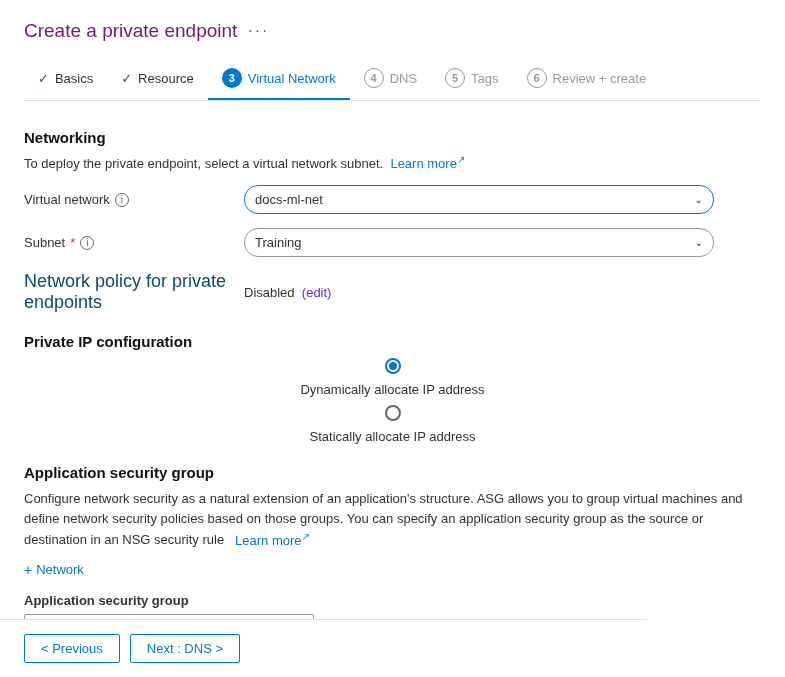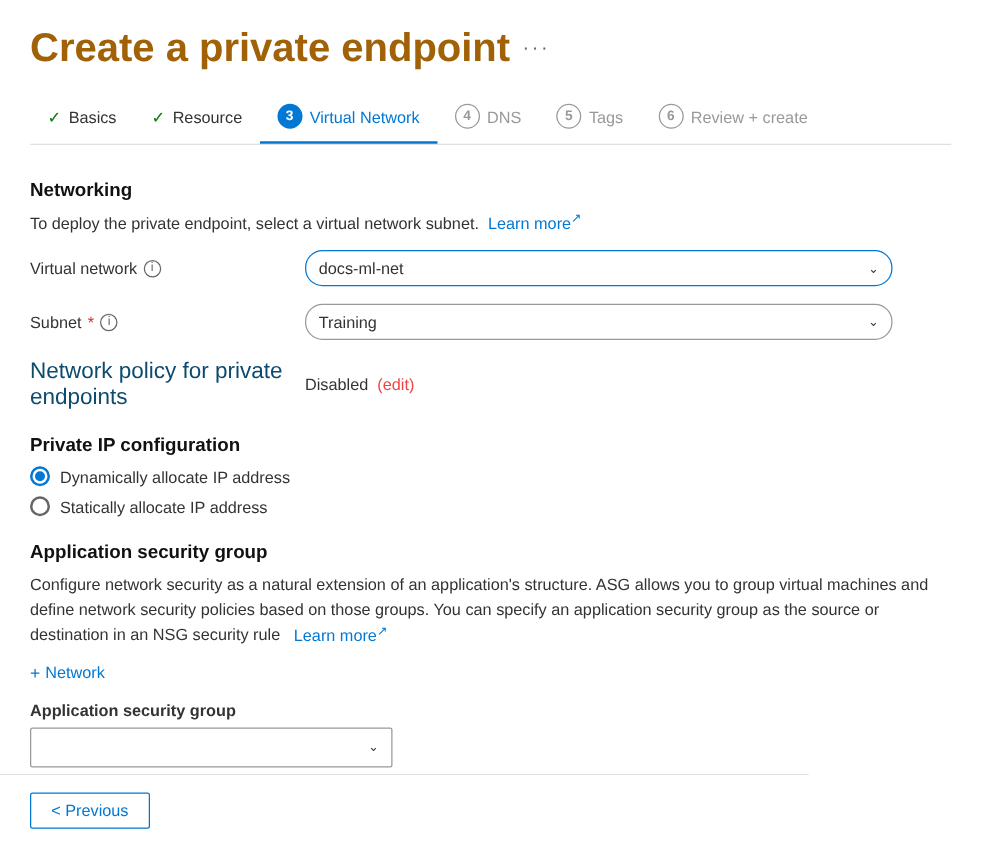--- a/index.html
+++ b/index.html
@@ -17,23 +17,23 @@
     }
 
     .page-title-row {
       display: flex;
       align-items: center;
       gap: 10px;
       margin-bottom: 18px;
     }
 
     .page-title {
-      font-size: 32px;
-      font-weight: 700;
-      color: #a16207;
+      font-size: 19px;
+      font-weight: 400;
+      color: #701a75;
     }
 
     .ellipsis-btn {
       cursor: pointer;
       color: #666;
       font-size: 16px;
       letter-spacing: 2px;
     }
 
     
@@ -197,36 +197,37 @@
       gap: 0;
     }
 
     .network-policy-label {
       width: 220px;
       font-size: 18px;
       color: #0c4a6e;
     }
 
     .edit-link {
-      color: #ef4444;
+      color: #6d28d9;
       cursor: pointer;
       text-decoration: none;
     }
 
     
     .radio-group {
       margin-bottom: 20px;
     }
 
     .radio-item {
       display: flex;
       align-items: center;
       gap: 8px;
       margin-bottom: 8px;
       cursor: pointer;
+      flex-direction: column;
     }
 
     .radio-circle {
       width: 16px;
       height: 16px;
       border-radius: 50%;
       border: 2px solid #0078d4;
       display: flex;
       align-items: center;
       justify-content: center;
@@ -450,13 +451,14 @@
         <span></span>
         <span class="dropdown-chevron">⌄</span>
       </div>
     </div>
 
   </div>
 </div>
 
 <div class="footer">
   <button class="btn-secondary">&lt; Previous</button>
+  <button class="btn-primary">Next : DNS &gt;</button>
 </div>
 
 </body></html>

